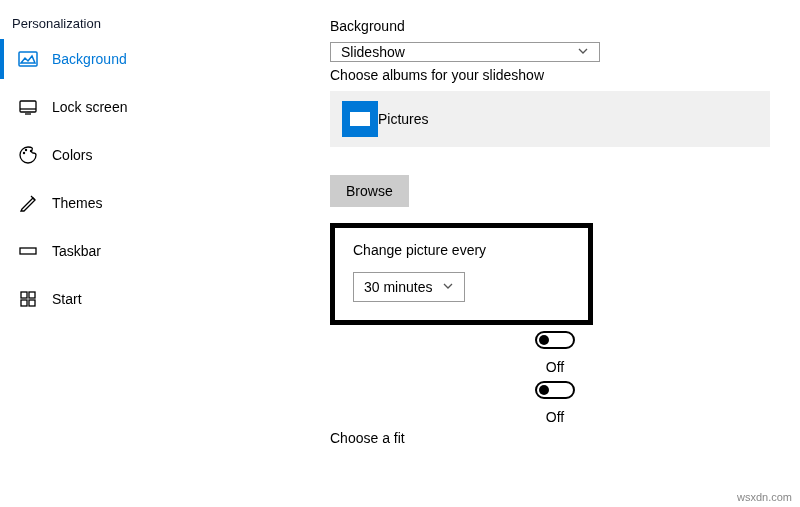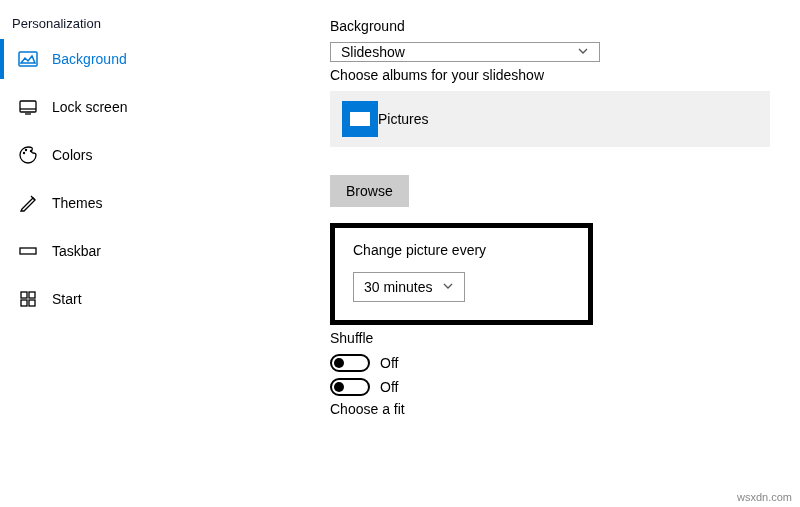--- a/index.html
+++ b/index.html
@@ -113,20 +113,21 @@
       gap: 10px;
       padding: 0 10px;
       margin-top: 6px;
       justify-content: space-between;
     }
     .toggle-row {
       display: flex;
       align-items: center;
       gap: 10px;
       margin-top: 6px;
+      flex-direction: column;
     }
     .toggle {
       width: 40px; height: 18px;
       border: 2px solid #000;
       border-radius: 10px;
       position: relative;
     }
     .toggle-knob {
       width: 10px; height: 10px;
       background: #000;
@@ -240,21 +241,20 @@
       <div class="mini-dropdown">
         <span>30 minutes</span>
         <span class="chev">
           <svg width="12" height="12" viewBox="0 0 12 12">
               <path d="M2 4 L6 8 L10 4" fill="none" stroke="#555" stroke-width="1.3"></path>
             </svg>
         </span>
       </div>
     </div>
 
-    <div class="section-label">Shuffle</div>
     <div class="toggle-row">
       <div class="toggle">
           <div class="toggle-knob"></div>
         </div>
       <span>Off</span>
     </div>
 
     <div class="toggle-row">
       <div class="toggle">
           <div class="toggle-knob"></div>

